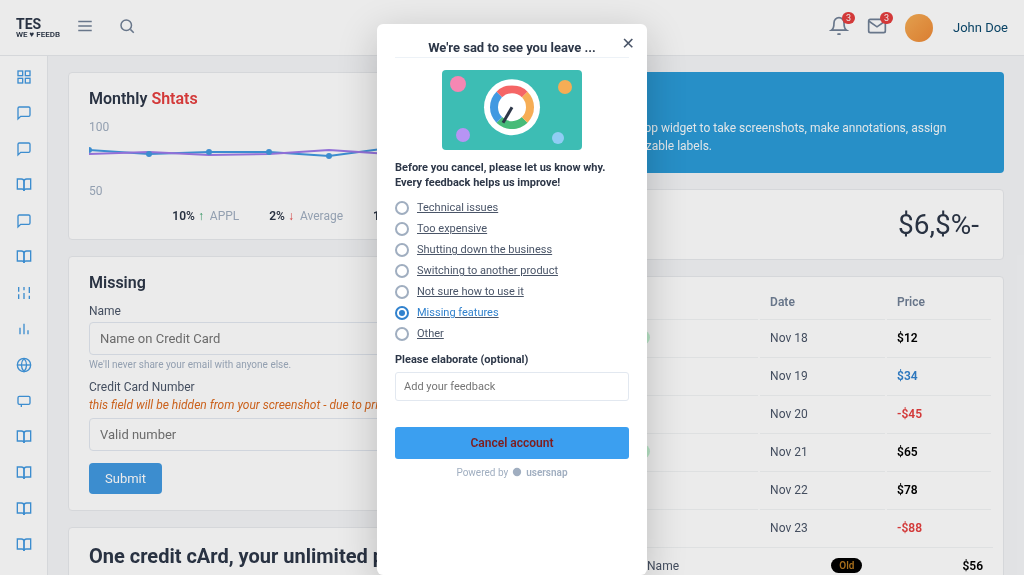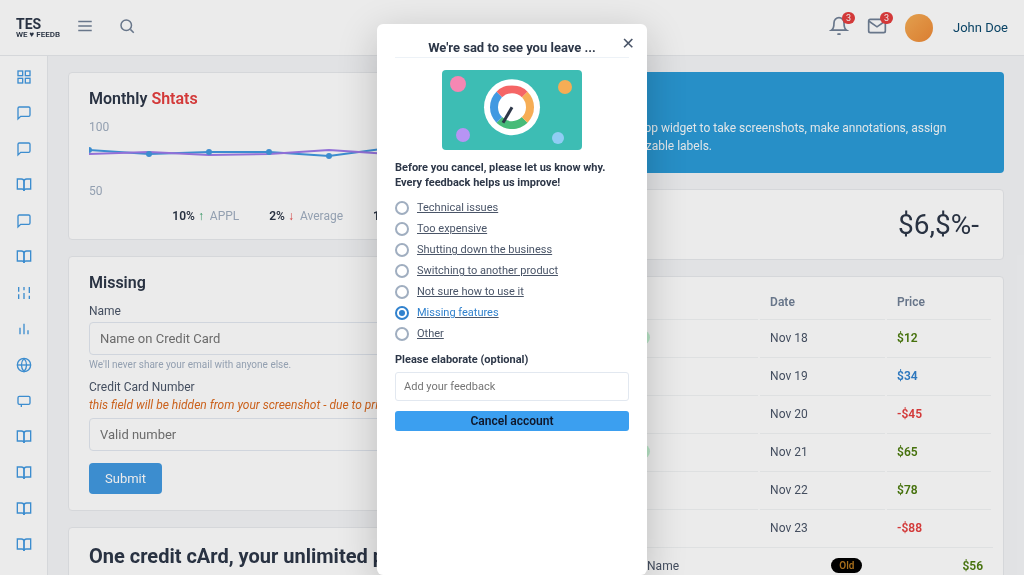--- a/index.html
+++ b/index.html
@@ -56,21 +56,21 @@
 
 .table { width: 100%; font-size: 12px; }
 .table th { text-align: left; color: #718096; font-weight: 600; padding: 8px 10px; }
 .table td { padding: 10px 10px; border-top: 1px solid #f1f3f5; }
 .pill { font-size: 10px; padding: 2px 8px; border-radius: 10px; font-weight: 600; display: inline-block; }
 .pill-processed { background: #c6f6d5; color: #2f855a; }
 .pill-new { background: #e9d8fd; color: #6b46c1; }
 .pill-newred { background: #fed7d7; color: #c53030; }
 .pill-used { background: #feebc8; color: #c05621; }
 .pill-old { background: #000000; color: #b7791f; }
-.price-pos { color: #4d7c0f; font-weight: 600; }
+.price-pos { color: #000000; font-weight: 600; }
 .price-neg { color: #e53e3e; font-weight: 600; }
 .price-link { color: #3182ce; font-weight: 600; }
 
 
 .overlay { position: absolute; inset: 0; background: rgba(0,0,0,.08); display: flex; justify-content: center; padding-top: 24px; }
 .modal { width: 270px; background: #fff; border-radius: 6px; box-shadow: 0 10px 40px rgba(0,0,0,.2); padding: 16px 18px 12px; position: relative; }
 .modal-close { position: absolute; top: 10px; right: 12px; cursor: pointer; color: #4a5568; font-size: 16px; }
 .modal-title { text-align: center; font-size: 13px; font-weight: 700; color: #2d3748; padding-bottom: 2px; border-bottom: 1px solid #edf2f7; }
 .modal-img { width: 140px; height: 80px; margin: 12px auto 10px; background: #3dbdb4; border-radius: 4px; position: relative; overflow: hidden; display: block; }
 .gauge { position: absolute; left: 50%; top: 50%; transform: translate(-50%,-55%); width: 56px; height: 56px; border-radius: 50%; background: #fff; }
@@ -83,21 +83,21 @@
 .b4 { width: 12px; height: 12px; bottom: 6px; right: 18px; background: #90cdf4; }
 .modal-sub { font-size: 11px; font-weight: 700; color: #2d3748; line-height: 1.4; margin-bottom: 10px; }
 .radio-row { display: flex; align-items: center; gap: 8px; margin: 7px 0; cursor: pointer; text-decoration: underline; }
 .radio { width: 14px; height: 14px; border: 2px solid #a0aec0; border-radius: 50%; flex-shrink: 0; position: relative; }
 .radio.checked { border-color: #3182ce; }
 .radio.checked::after { content: ""; position: absolute; inset: 2px; background: #3182ce; border-radius: 50%; }
 .radio-label { font-size: 11px; color: #4a5568; }
 .radio-row.sel .radio-label { color: #3182ce; }
 .modal-label { font-size: 11px; font-weight: 700; color: #2d3748; margin: 12px 0 6px; }
 .modal-input { width: 100%; border: 1px solid #e2e8f0; border-radius: 3px; padding: 7px 8px; font-size: 11px; }
-.modal-btn { width: 100%; background: #3b9ff0; color: #0f172a; border: none; border-radius: 3px; padding: 3px; font-size: 12px; font-weight: 600; margin-top: 10px; cursor: pointer; }
+.modal-btn { width: 100%; background: #3b9ff0; color: #7f1d1d; border: none; border-radius: 3px; padding: 9px; font-size: 12px; font-weight: 600; margin-top: 26px; cursor: pointer; }
 .powered { text-align: center; font-size: 10px; color: #a0aec0; margin-top: 8px; display: flex; align-items: center; justify-content: center; gap: 4px; }
 .powered svg { vertical-align: middle; }
 </style>
 </head>
 <body>
 
 <div class="header">
   <div class="logo">
     <div>TES</div>
     <div class="sub">WE ♥ FEEDB</div>
@@ -368,14 +368,21 @@
           <span class="radio-label">Missing features</span>
         </div>
         <div class="radio-row">
           <span class="radio"></span>
           <span class="radio-label">Other</span>
         </div>
       </div>
     <div class="modal-label">Please elaborate (optional)</div>
     <input class="modal-input" placeholder="Add your feedback" style="">
     <button class="modal-btn">Cancel account</button>
+    <div class="powered">
+      <span>Powered by</span>
+      <svg width="10" height="10" viewBox="0 0 24 24" fill="#a0aec0">
+          <circle cx="12" cy="12" r="10"></circle>
+        </svg>
+      <span style="font-weight:600">usersnap</span>
+    </div>
   </div>
 </div>
 
 </body></html>

